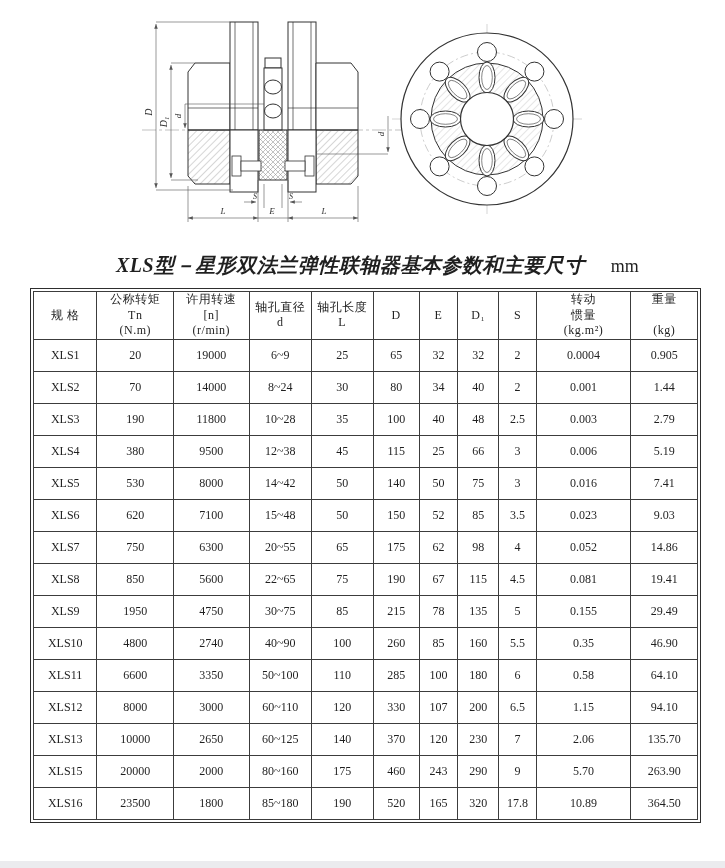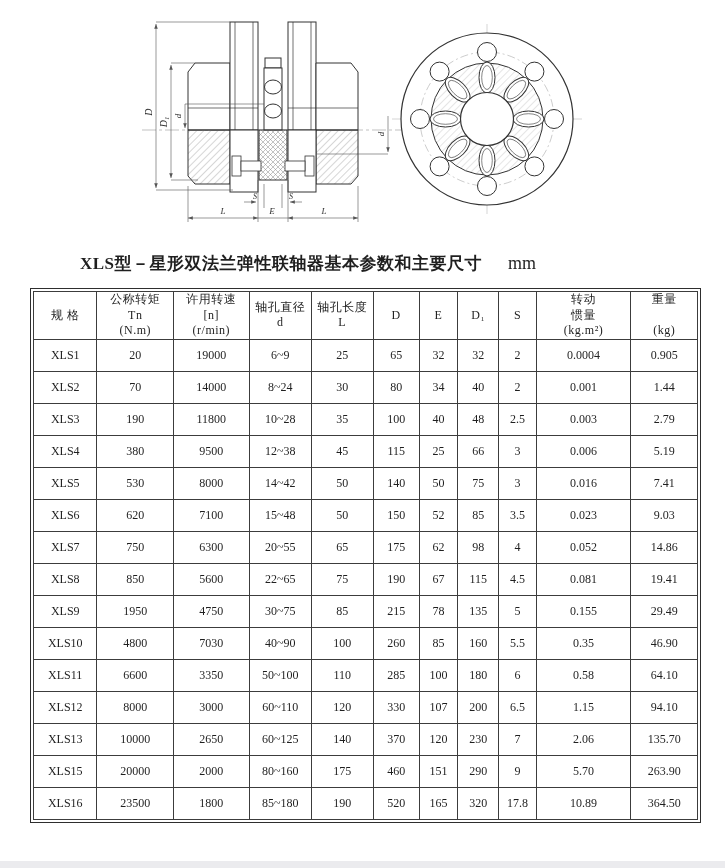--- a/index.html
+++ b/index.html
@@ -4,21 +4,21 @@
 <style>
   html,body{margin:0;padding:0;}
   body{
     width:725px;height:868px;background:#ffffff;overflow:hidden;
     font-family:"Liberation Serif","DejaVu Serif",serif;color:#1f1f1f;position:relative;
   }
   .drawings{position:relative;height:236px;}
   .section-svg{position:absolute;left:138px;top:12px;}
   .front-svg{position:absolute;left:392px;top:24px;}
   .title-row{display:flex;align-items:baseline;margin-top:16px;height:22px;}
-  .doc-title{margin-left:80px;font-size:17px;font-weight:bold;letter-spacing:.5px;white-space:nowrap;}
+  .doc-title{margin-left:116px;font-size:20px;font-weight:bold;letter-spacing:.5px;white-space:nowrap;font-style:italic;}
   .unit{margin-left:26px;font-size:18px;}
   .table-wrap{margin:14px 0 0 30px;width:671px;box-sizing:border-box;border:1px solid #2e2e2e;padding:2px;background:#fff;}
   table{border-collapse:collapse;width:100%;table-layout:fixed;border:1px solid #2e2e2e;}
   th,td{border:1px solid #3c3c3c;text-align:center;vertical-align:middle;padding:0;overflow:hidden;}
   th{font-weight:normal;font-size:12px;line-height:1.3;white-space:pre-line;height:46px;letter-spacing:.5px;}
   td{font-size:12px;height:31px;}
   .strip{position:absolute;left:0;bottom:0;width:100%;height:7px;background:#ebebee;}
   svg text{font-family:"Liberation Serif","DejaVu Serif",serif;font-style:italic;fill:#333;}
 </style>
 </head>
@@ -309,21 +309,21 @@
           <td>215</td>
           <td>78</td>
           <td>135</td>
           <td>5</td>
           <td>0.155</td>
           <td>29.49</td>
         </tr>
         <tr>
           <td>XLS10</td>
           <td>4800</td>
-          <td>7030</td>
+          <td>2740</td>
           <td>40~90</td>
           <td>100</td>
           <td>260</td>
           <td>85</td>
           <td>160</td>
           <td>5.5</td>
           <td>0.35</td>
           <td>46.90</td>
         </tr>
         <tr>
@@ -365,21 +365,21 @@
           <td>2.06</td>
           <td>135.70</td>
         </tr>
         <tr>
           <td>XLS15</td>
           <td>20000</td>
           <td>2000</td>
           <td>80~160</td>
           <td>175</td>
           <td>460</td>
-          <td>151</td>
+          <td>243</td>
           <td>290</td>
           <td>9</td>
           <td>5.70</td>
           <td>263.90</td>
         </tr>
         <tr>
           <td>XLS16</td>
           <td>23500</td>
           <td>1800</td>
           <td>85~180</td>

